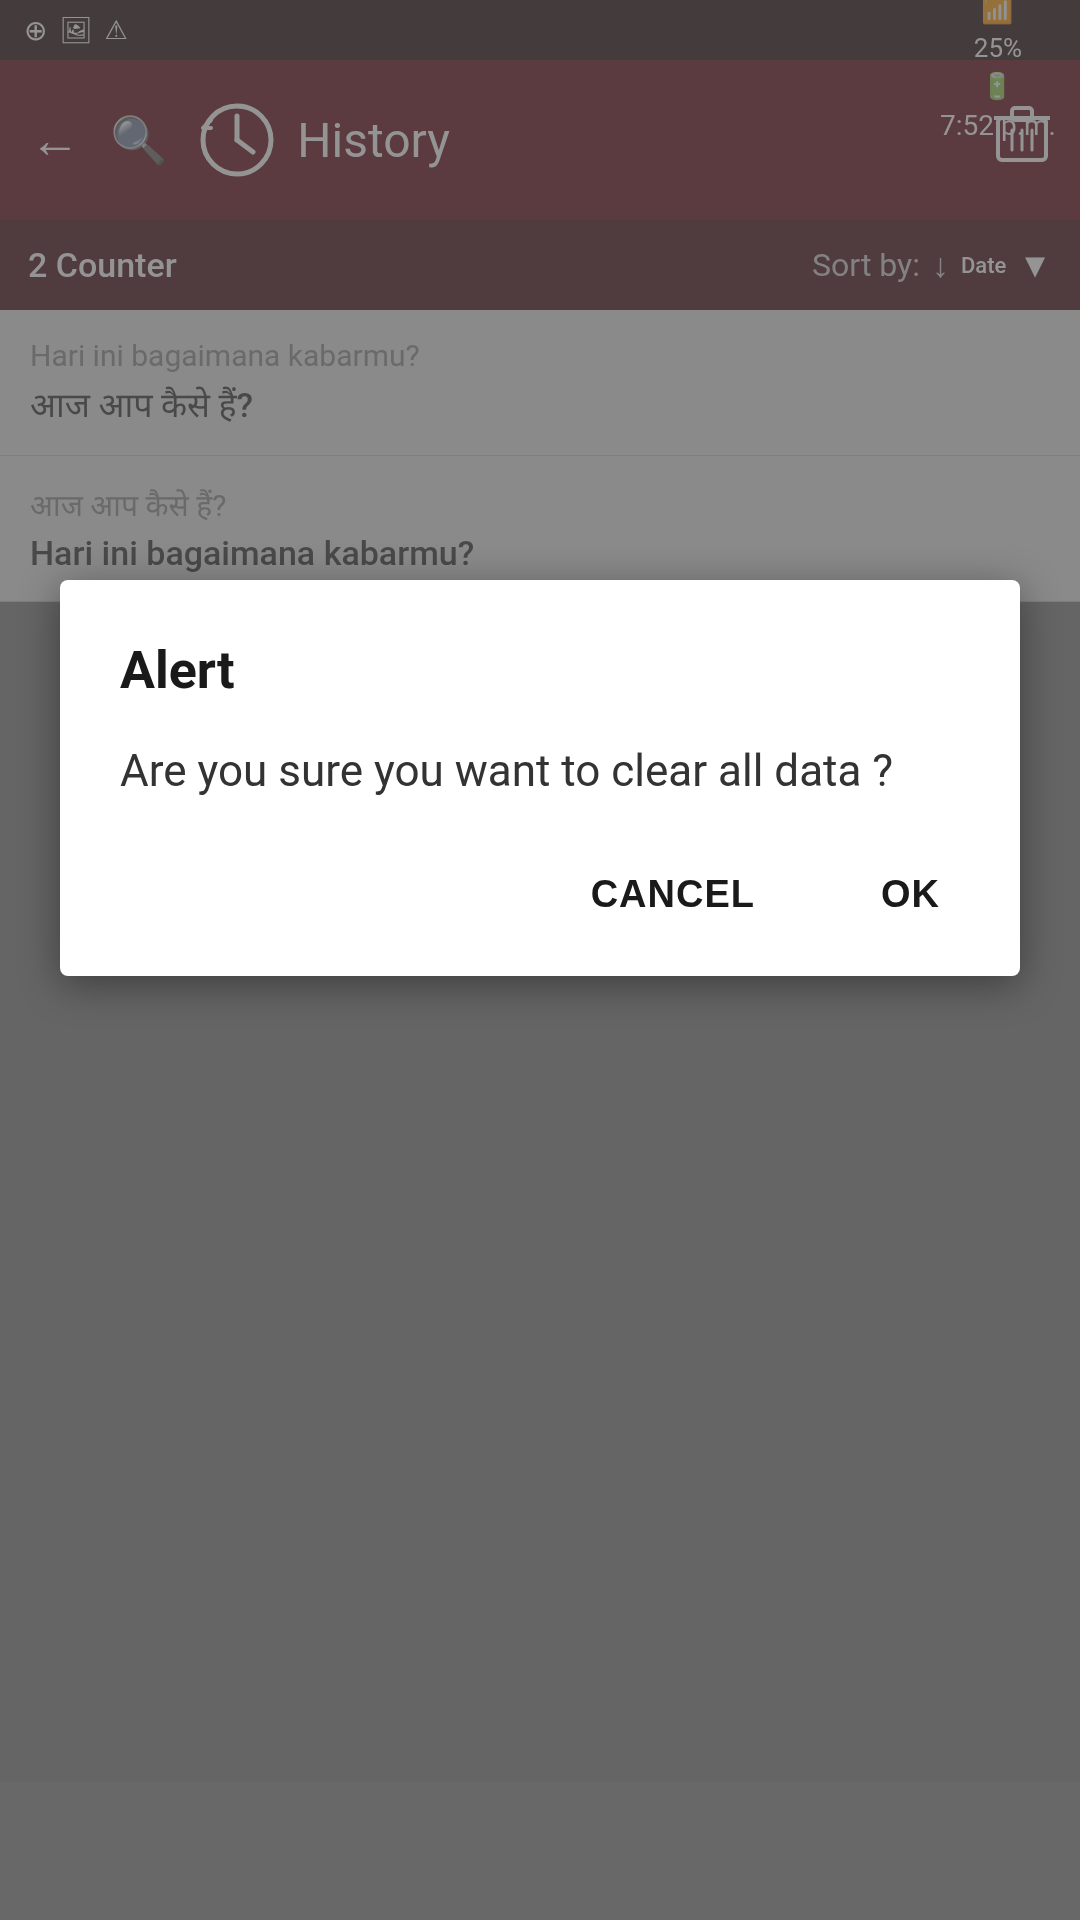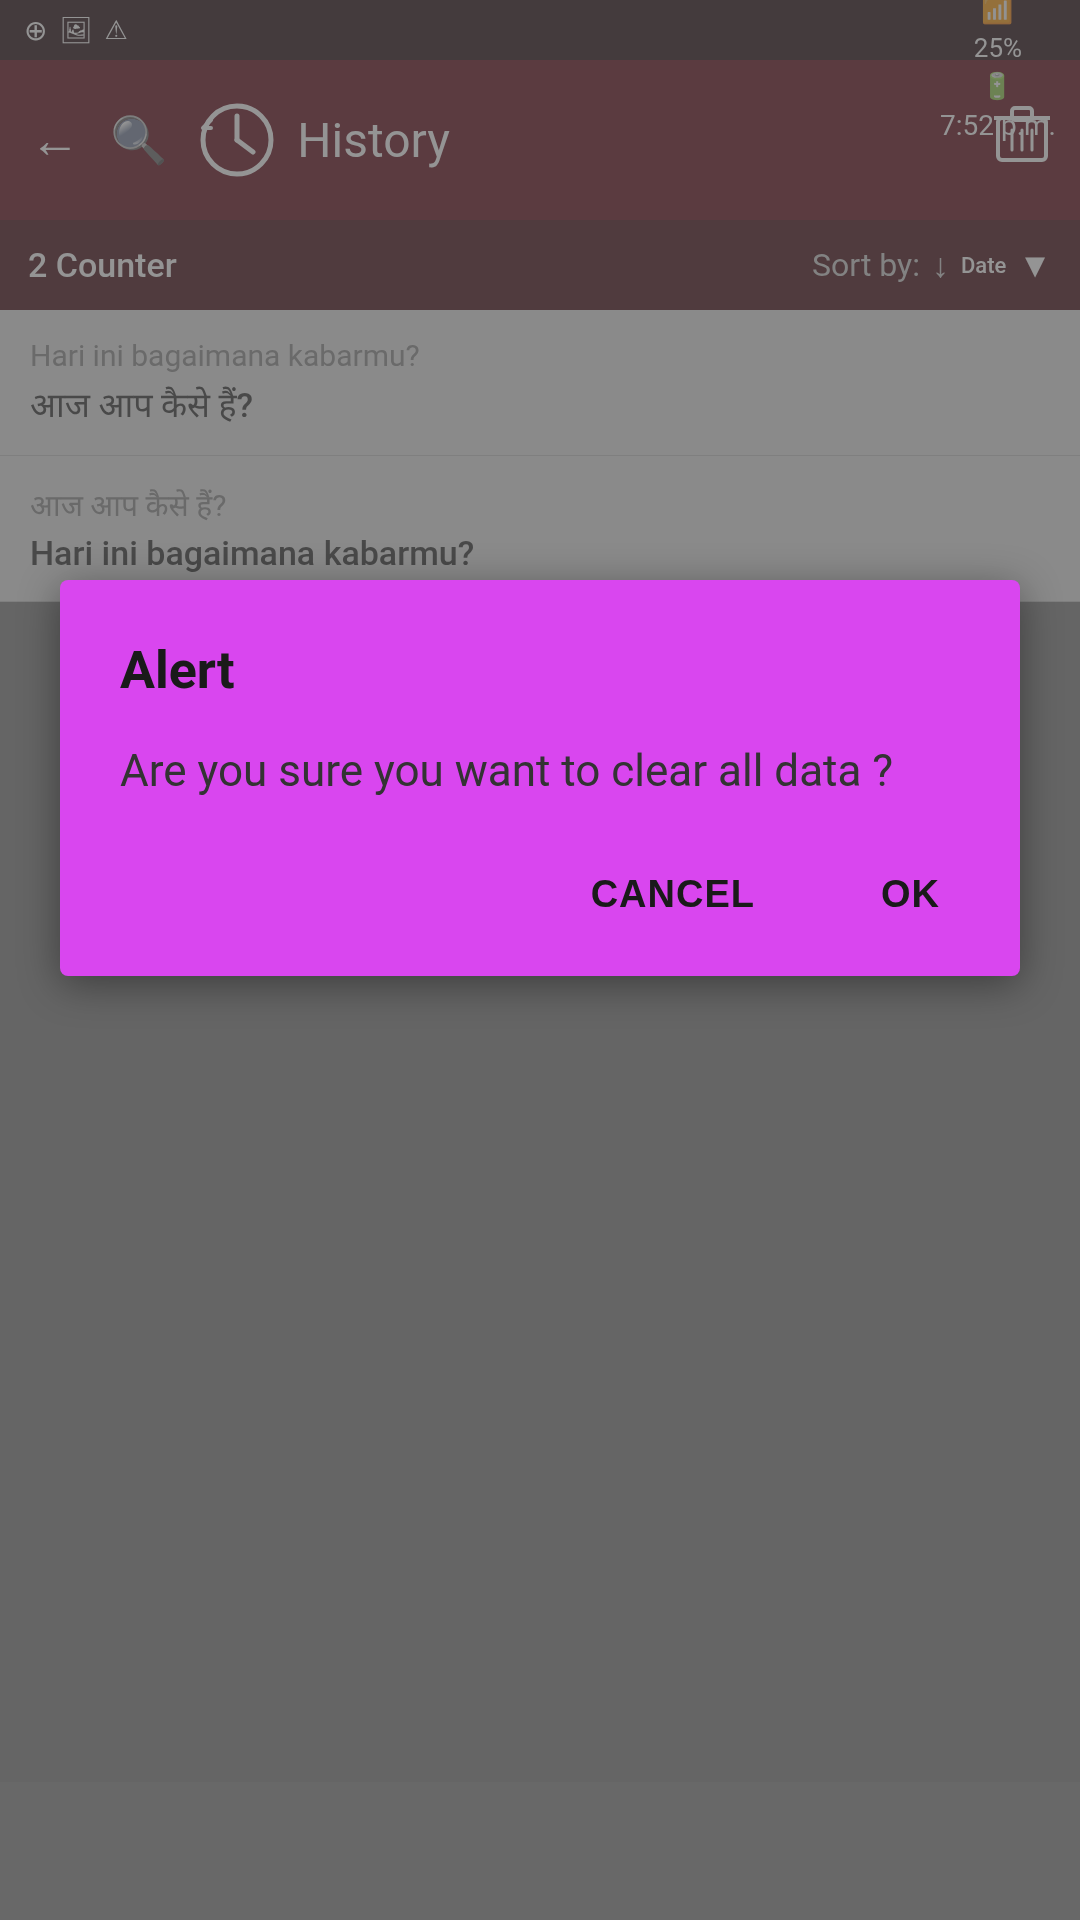--- a/index.html
+++ b/index.html
@@ -167,21 +167,21 @@
       background: rgba(90, 90, 90, 0.65);
       z-index: 10;
     }
 
     
     .alert-dialog {
       position: absolute;
       top: 580px;
       left: 60px;
       right: 60px;
-      background: #d946ef;
+      background: #ffffff;
       border-radius: 8px;
       padding: 60px 60px 50px 60px;
       z-index: 20;
       box-shadow: 0 8px 40px rgba(0,0,0,0.4);
     }
 
     .alert-title {
       font-size: 52px;
       font-weight: 700;
       color: #1a1a1a;

